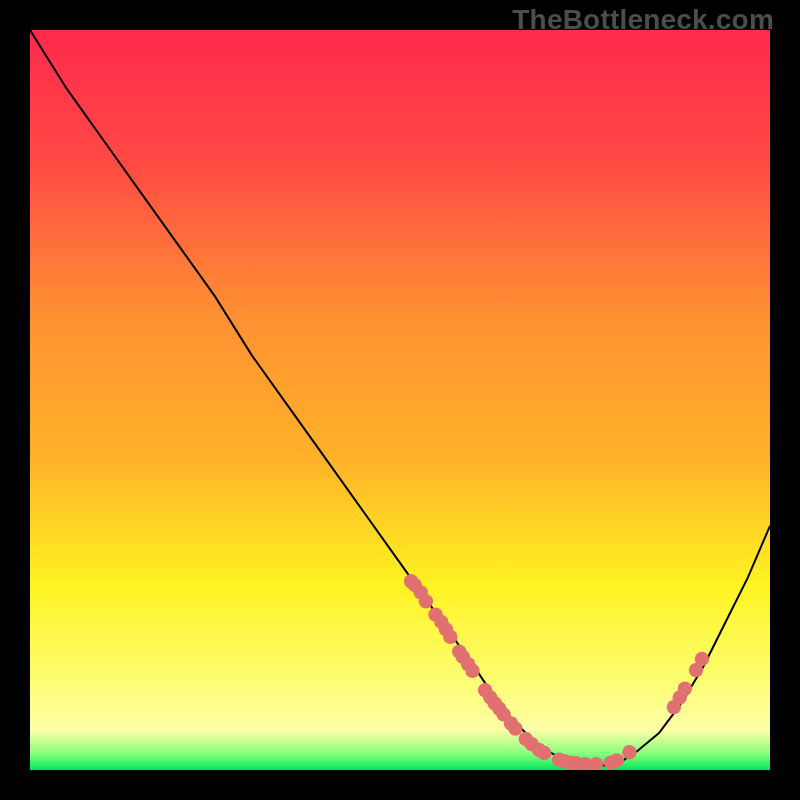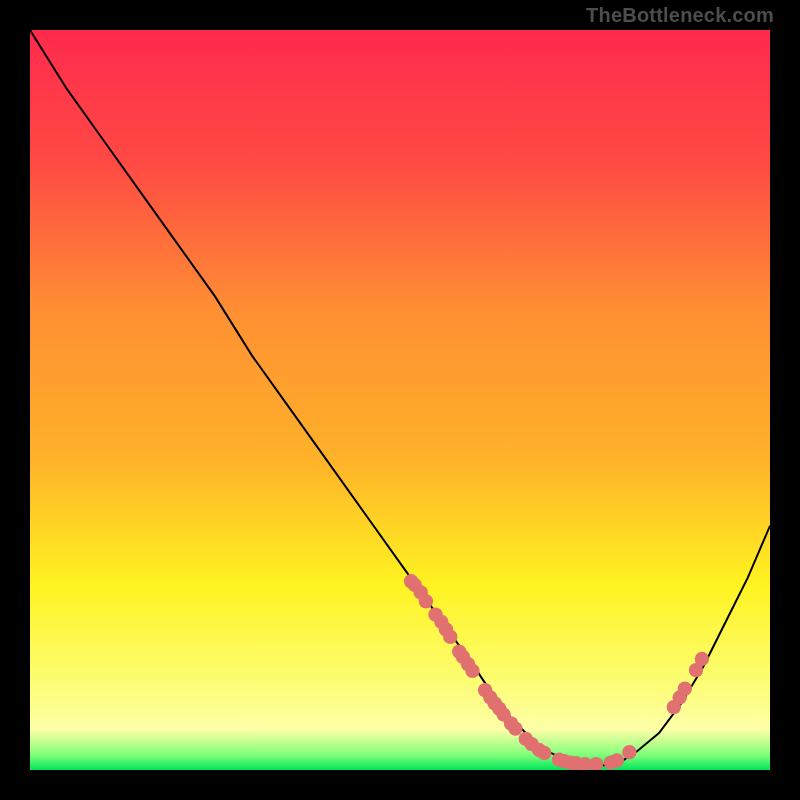--- a/index.html
+++ b/index.html
@@ -13,21 +13,21 @@
   }
   .outer {
     position: relative;
     width: 800px;
     height: 800px;
   }
   .watermark {
     position: absolute;
     top: 4px;
     right: 26px;
-    font-size: 20px;
+    font-size: 28px;
     font-weight: 600;
     color: #4d4d4d;
     letter-spacing: 0.2px;
     z-index: 50;
     text-align: right;
   }
   svg.chart {
     position: absolute;
     left: 30px;
     top: 30px;

